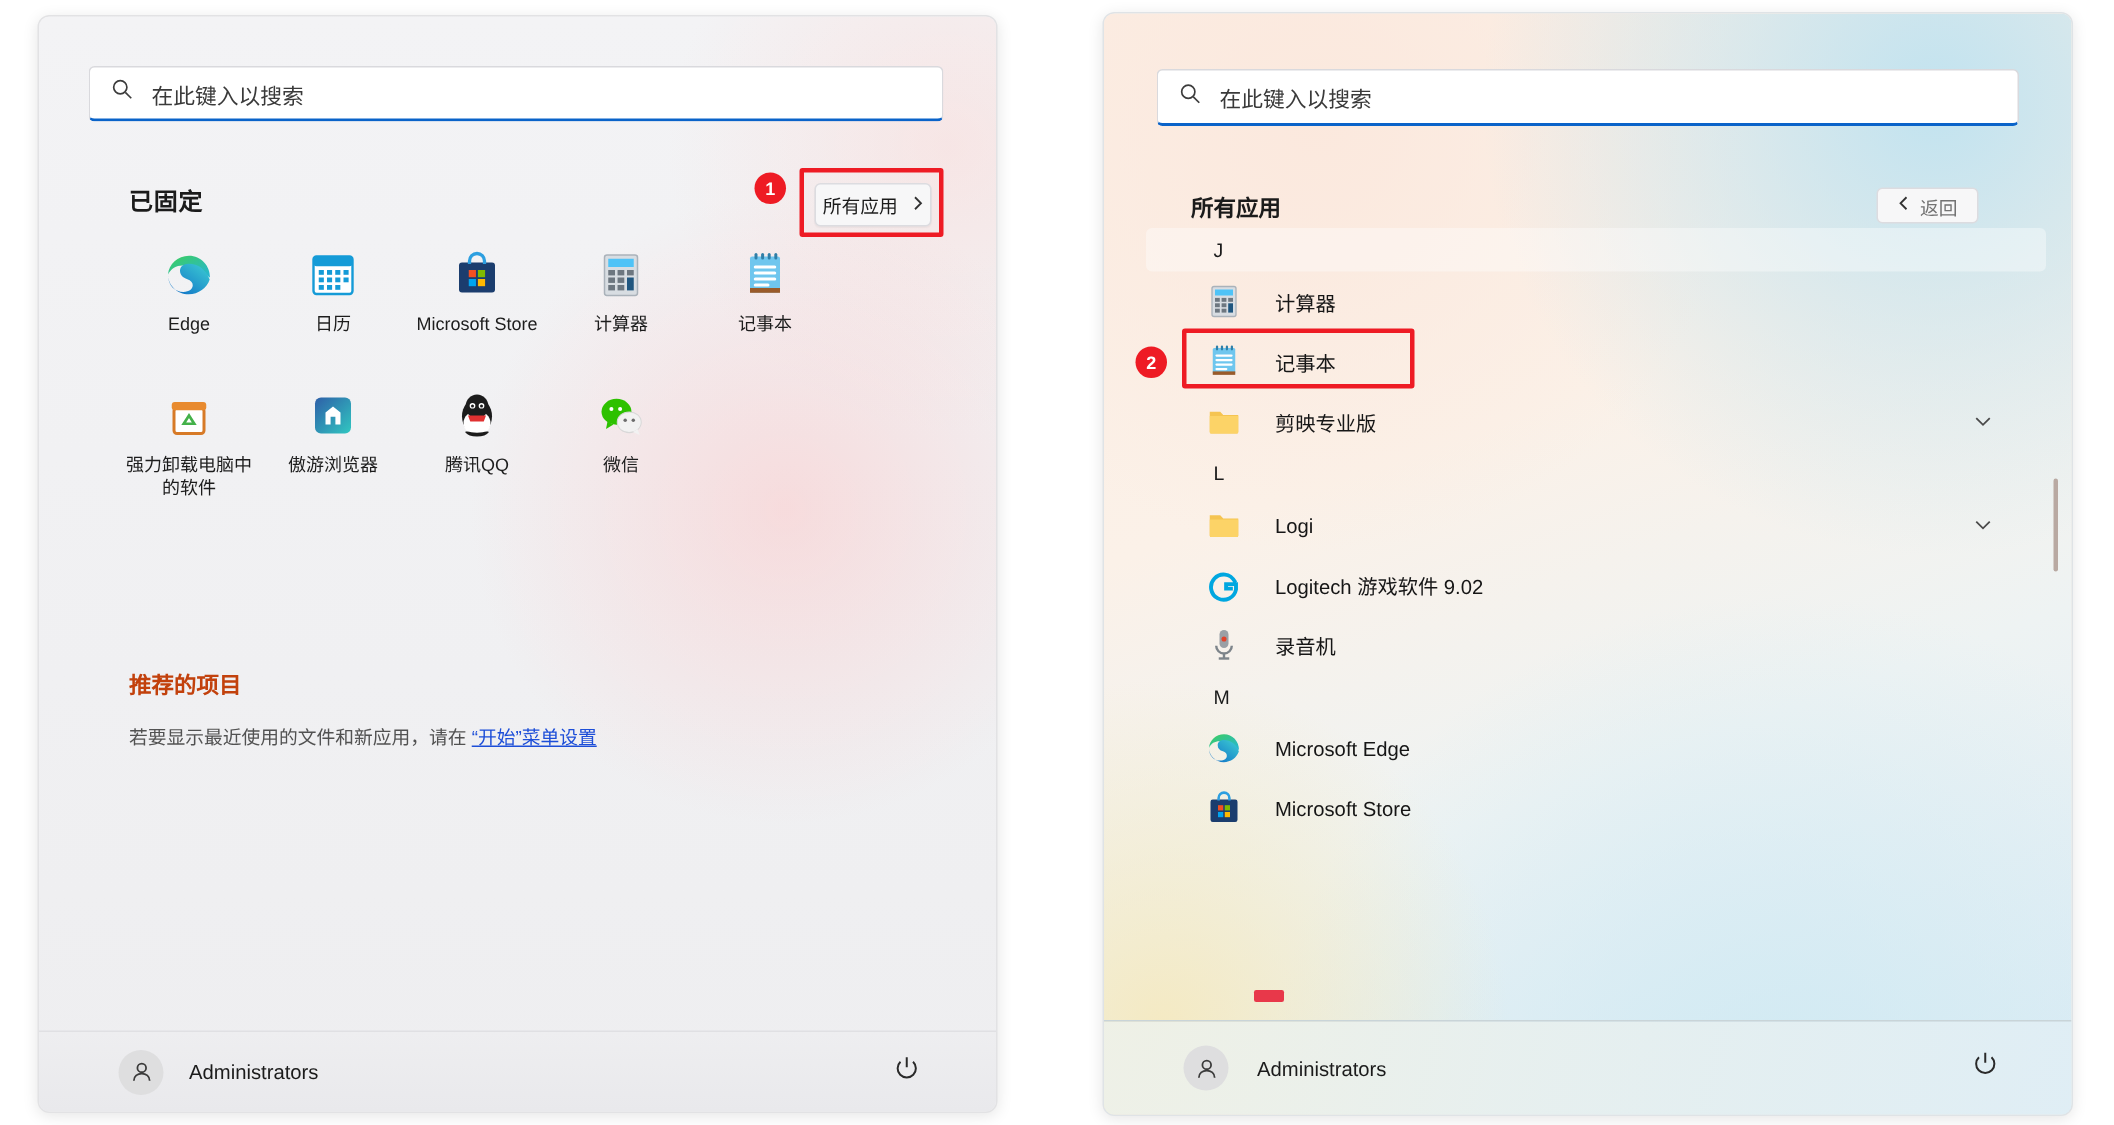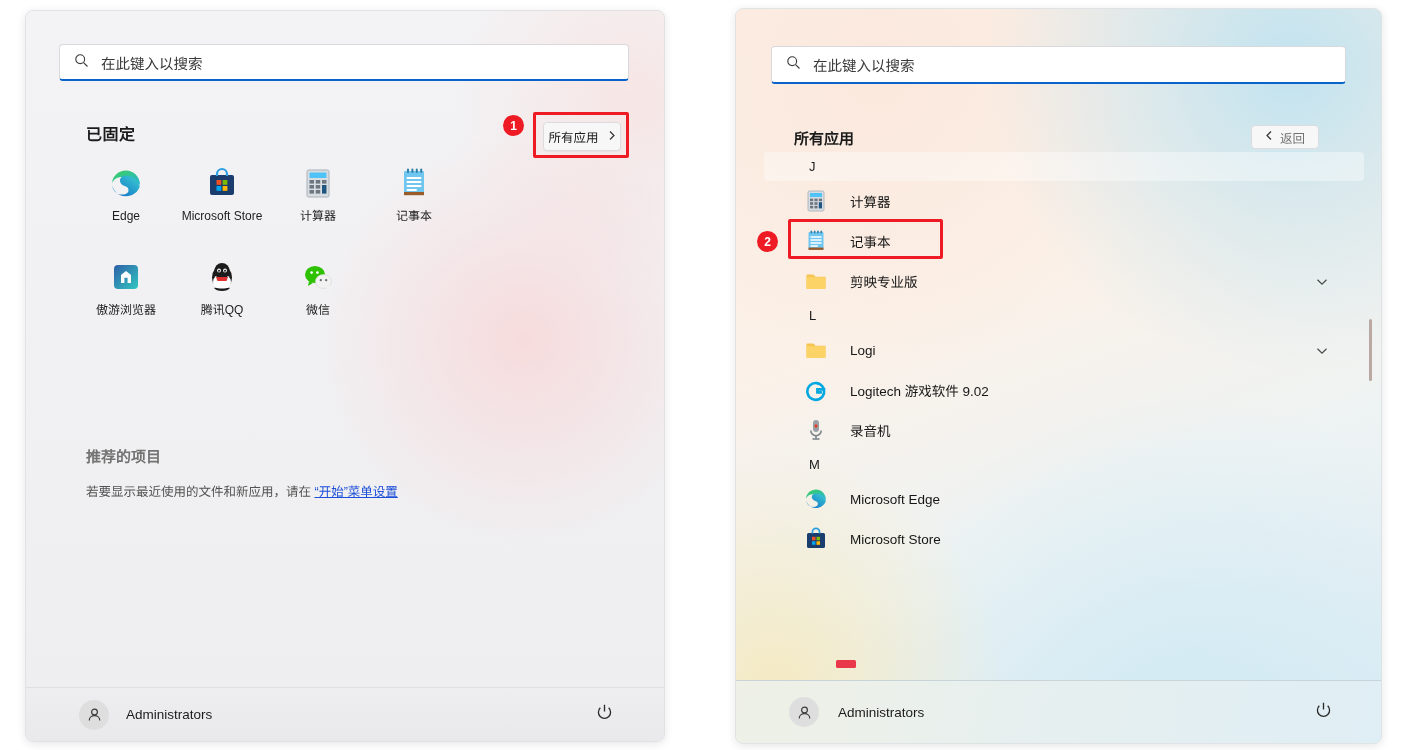--- a/index.html
+++ b/index.html
@@ -56,21 +56,21 @@
     font-family:"Liberation Sans",sans-serif;
   }
   #badge-1{left:477px;top:104px;}
 
   .pin-grid{position:absolute;left:52px;top:155px;width:560px;}
   .pin-row{display:flex;}
   .pin-cell{width:96px;display:flex;flex-direction:column;align-items:center;}
   .pin-cell .ico{width:34px;height:34px;margin-bottom:9px;}
   .pin-cell .lbl{font-size:12px;color:#1d1d1d;text-align:center;line-height:15px;width:92px;}
 
-  .rec-title{position:absolute;left:60px;top:434px;font-size:15px;font-weight:bold;color:#737373;}
+  .rec-title{position:absolute;left:60px;top:434px;font-size:15px;font-weight:bold;color:#c2410c;}
   .rec-desc{position:absolute;left:60px;top:470px;font-size:12.5px;color:#525252;}
   .rec-desc a{color:#1d4ed8;text-decoration:underline;}
 
   .l-footer{
     position:absolute;left:0;bottom:0;width:100%;height:53px;
     background:linear-gradient(180deg,#eeeef0,#e9e9ec);
     border-top:1px solid #e0e0e3;display:flex;align-items:center;
   }
   .l-footer .av{margin-left:53px;}
   .l-footer .uname{margin-left:17px;font-size:13.5px;color:#1b1b1b;}
@@ -195,20 +195,42 @@
                     <stop offset="1" stop-color="#26b5d8"></stop>
                   </linearGradient>
                 </defs>
               <path d="M31 19c0-8-6-14.5-14-14.5C9.5 4.5 3.5 10 3 17c2-4.5 6.5-6.5 11-6 6 .7 7.5 4 7.5 4s3 .2 5.5 1.5c2 1 4 2.5 4 2.5z" fill="url(#eg2)"></path>
               <path d="M30.8 20.4c-2 5.8-7.4 9.8-14 9.8C9.2 30.2 3 24.2 3 17c0 8 5 11.6 10.2 11.6 4 0 6.3-2 6.3-4.4 0-2-1.3-3.3-3.6-4.1-3-1-4.9-2.8-4.9-5.6 0-2.6 2.2-4.7 5.7-4.7 6.4 0 11.6 3.8 14.1 10.6z" fill="url(#eg1)"></path>
             </svg>
           </span>
           <span class="lbl">Edge</span>
         </div>
 
+        <div class="pin-cell">
+          <span class="ico">
+            <svg viewBox="0 0 34 34" width="34" height="34">
+              <rect x="4" y="5" width="26" height="25" rx="2" fill="#fff" stroke="#159bd7" stroke-width="1.6"></rect>
+              <rect x="4" y="5" width="26" height="6.5" rx="2" fill="#159bd7"></rect>
+              <g fill="#159bd7">
+                <rect x="7.5" y="14" width="3.4" height="3.2"></rect>
+                  <rect x="13" y="14" width="3.4" height="3.2"></rect>
+                  <rect x="18.5" y="14" width="3.4" height="3.2"></rect>
+                  <rect x="24" y="14" width="3.4" height="3.2"></rect>
+                <rect x="7.5" y="19" width="3.4" height="3.2"></rect>
+                  <rect x="13" y="19" width="3.4" height="3.2"></rect>
+                  <rect x="18.5" y="19" width="3.4" height="3.2"></rect>
+                  <rect x="24" y="19" width="3.4" height="3.2"></rect>
+                <rect x="7.5" y="24" width="3.4" height="3.2"></rect>
+                  <rect x="13" y="24" width="3.4" height="3.2"></rect>
+                  <rect x="18.5" y="24" width="3.4" height="3.2"></rect>
+              </g>
+            </svg>
+          </span>
+          <span class="lbl">日历</span>
+        </div>
 
         <div class="pin-cell">
           <span class="ico">
             <svg viewBox="0 0 34 34" width="34" height="34">
               <path d="M7 9h20a2 2 0 0 1 2 2v16a2 2 0 0 1-2 2H7a2 2 0 0 1-2-2V11a2 2 0 0 1 2-2z" fill="#1b3d6e"></path>
               <path d="M12 10V8a5 5 0 0 1 10 0v2" fill="none" stroke="#2d9fe0" stroke-width="2.2"></path>
               <rect x="11.5" y="14" width="4.8" height="4.8" fill="#f25022"></rect>
               <rect x="17.6" y="14" width="4.8" height="4.8" fill="#7fba00"></rect>
               <rect x="11.5" y="20" width="4.8" height="4.8" fill="#00a4ef"></rect>
               <rect x="17.6" y="20" width="4.8" height="4.8" fill="#ffb900"></rect>
@@ -257,20 +279,30 @@
                 </g>
             </svg>
           </span>
           <span class="lbl">记事本</span>
         </div>
       </div>
 
       <div class="pin-row" style="margin-top:36px">
 
 
+        <div class="pin-cell">
+          <span class="ico">
+            <svg viewBox="0 0 34 34" width="34" height="34">
+              <rect x="7" y="12" width="20" height="17" rx="2" fill="#ffffff" stroke="#d77a27" stroke-width="2"></rect>
+              <rect x="5.5" y="8" width="23" height="5.5" rx="2" fill="#e88a2e"></rect>
+              <polygon points="17,17 20.5,22.5 13.5,22.5" fill="none" stroke="#44b14a" stroke-width="1.8"></polygon>
+            </svg>
+          </span>
+          <span class="lbl">强力卸载电脑中的软件</span>
+        </div>
 
         <div class="pin-cell">
           <span class="ico">
             <svg viewBox="0 0 34 34" width="34" height="34">
               <defs>
                   <linearGradient id="mx" x1="0" y1="0" x2="1" y2="1">
                     <stop offset="0" stop-color="#2e5fa8"></stop>
                     <stop offset="1" stop-color="#31c7c1"></stop>
                   </linearGradient>
                 </defs>

